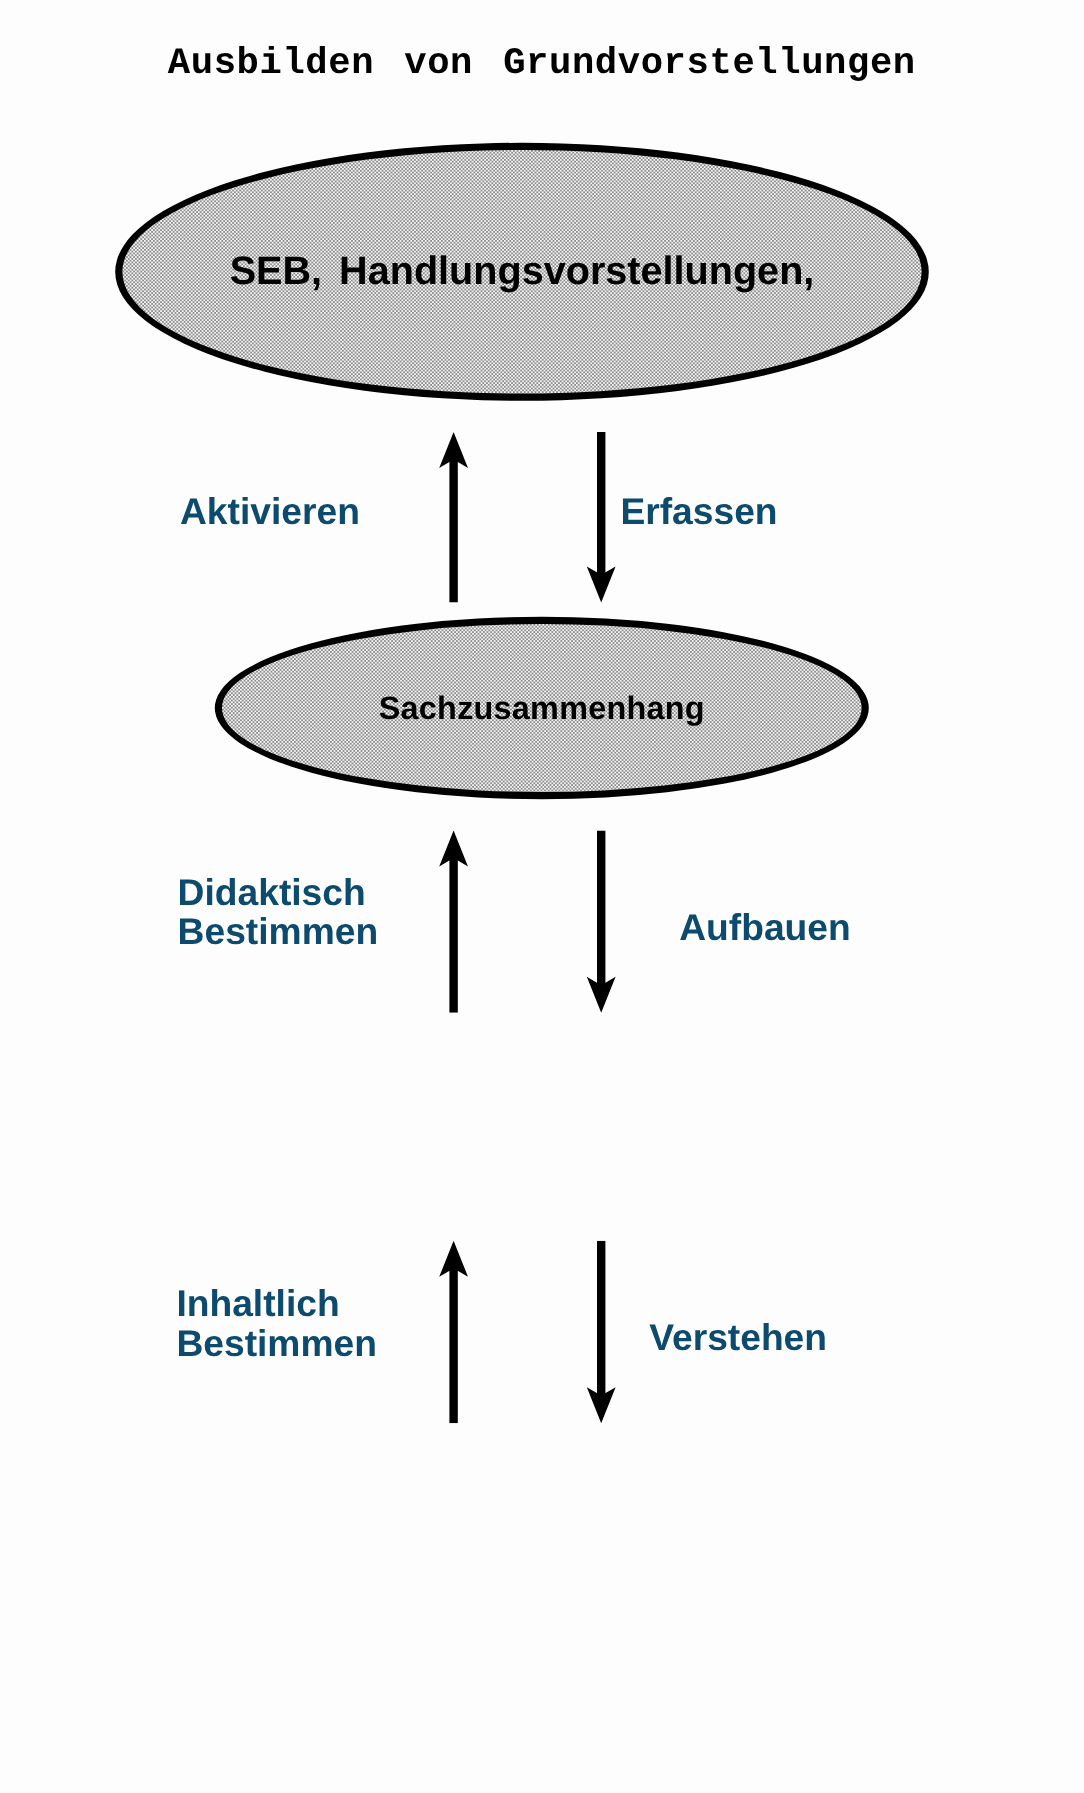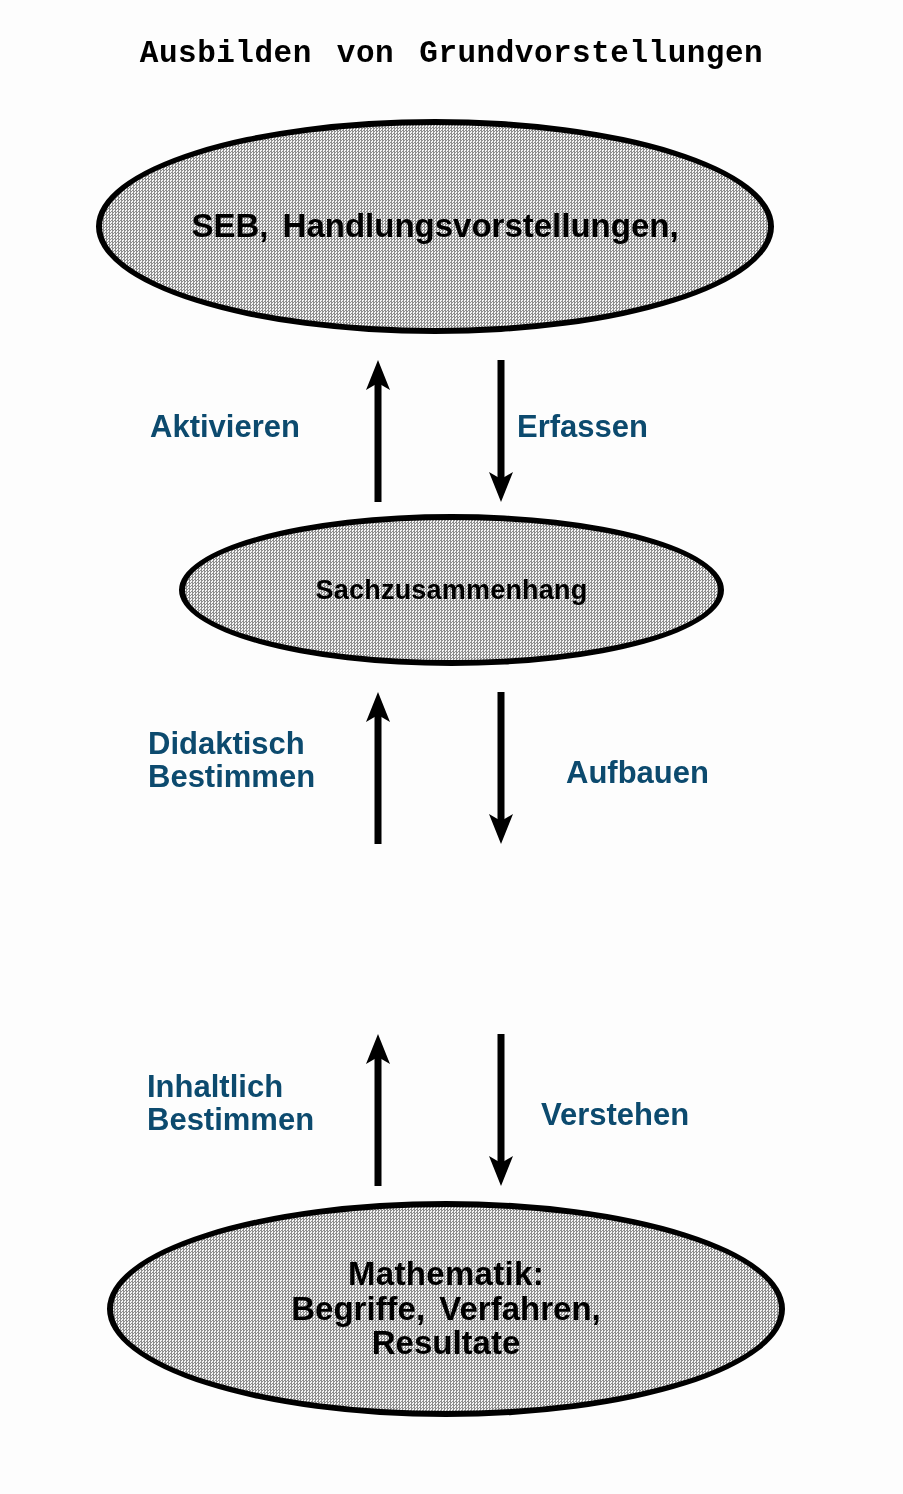--- a/index.html
+++ b/index.html
@@ -171,19 +171,14 @@
       <line x1="23" y1="0" x2="23" y2="140" stroke="#000" stroke-width="7"></line>
       <polygon points="23,152 11,122 23,129 35,122"></polygon>
     </svg>
   </div>
   <div class="edge-label left" id="label-inhaltlich">
     <span>Inhaltlich</span><br>
     <span>Bestimmen</span>
   </div>
   <div class="edge-label right" id="label-verstehen">Verstehen</div>
 
-  <div class="node" id="node-mathematik">
-    <span class="line head">Mathematik:</span>
-    <span class="line sub">Begriffe,  Verfahren,</span>
-    <span class="line sub">Resultate</span>
-  </div>
 
 </div>
 
 </body></html>

